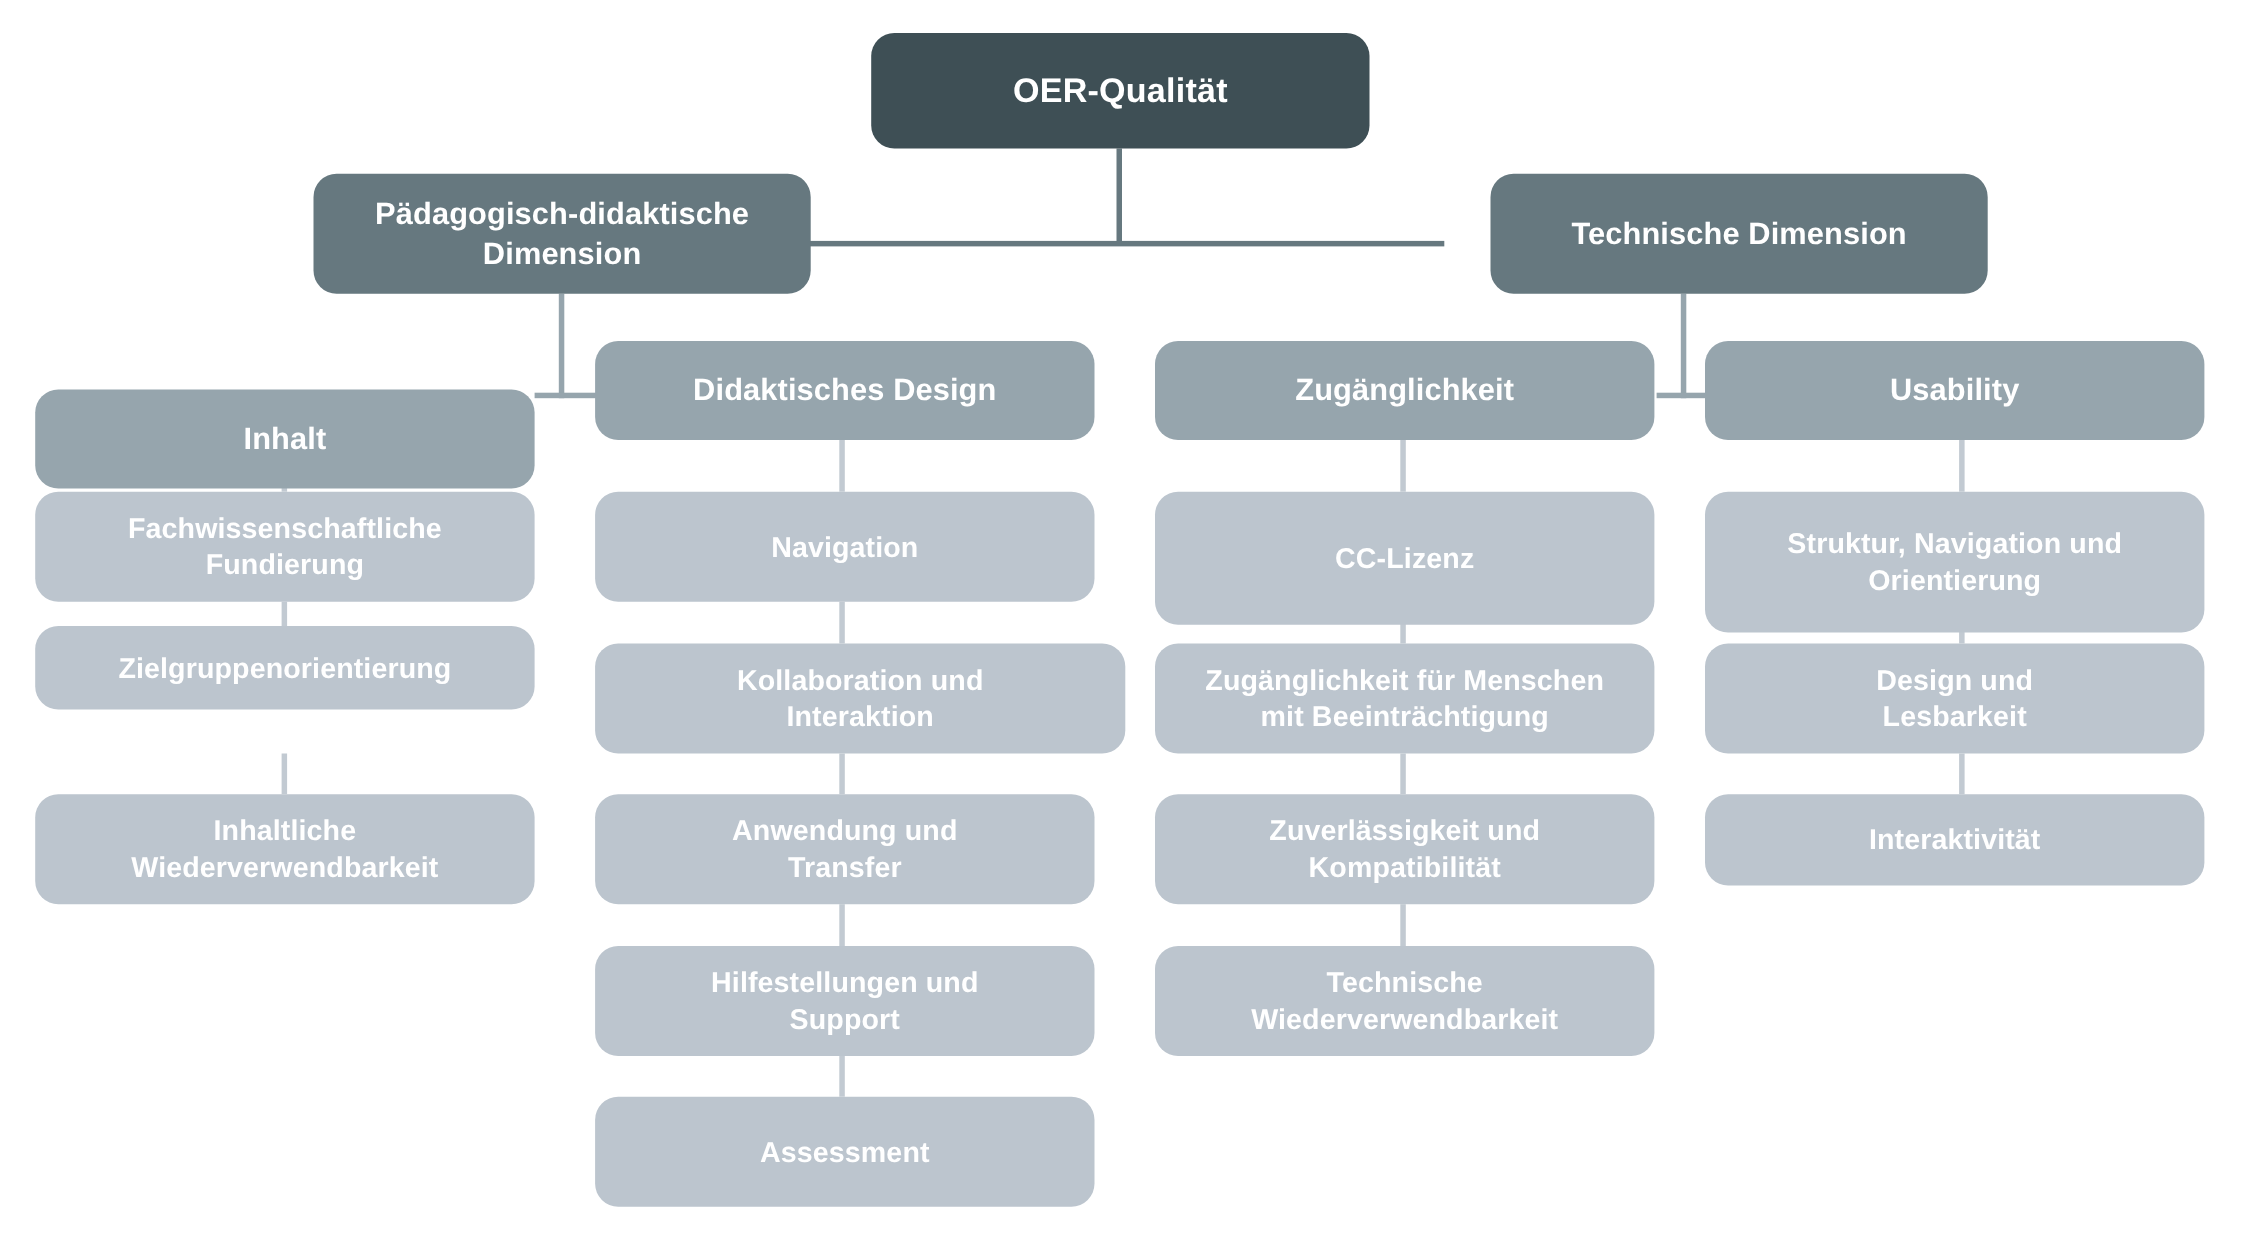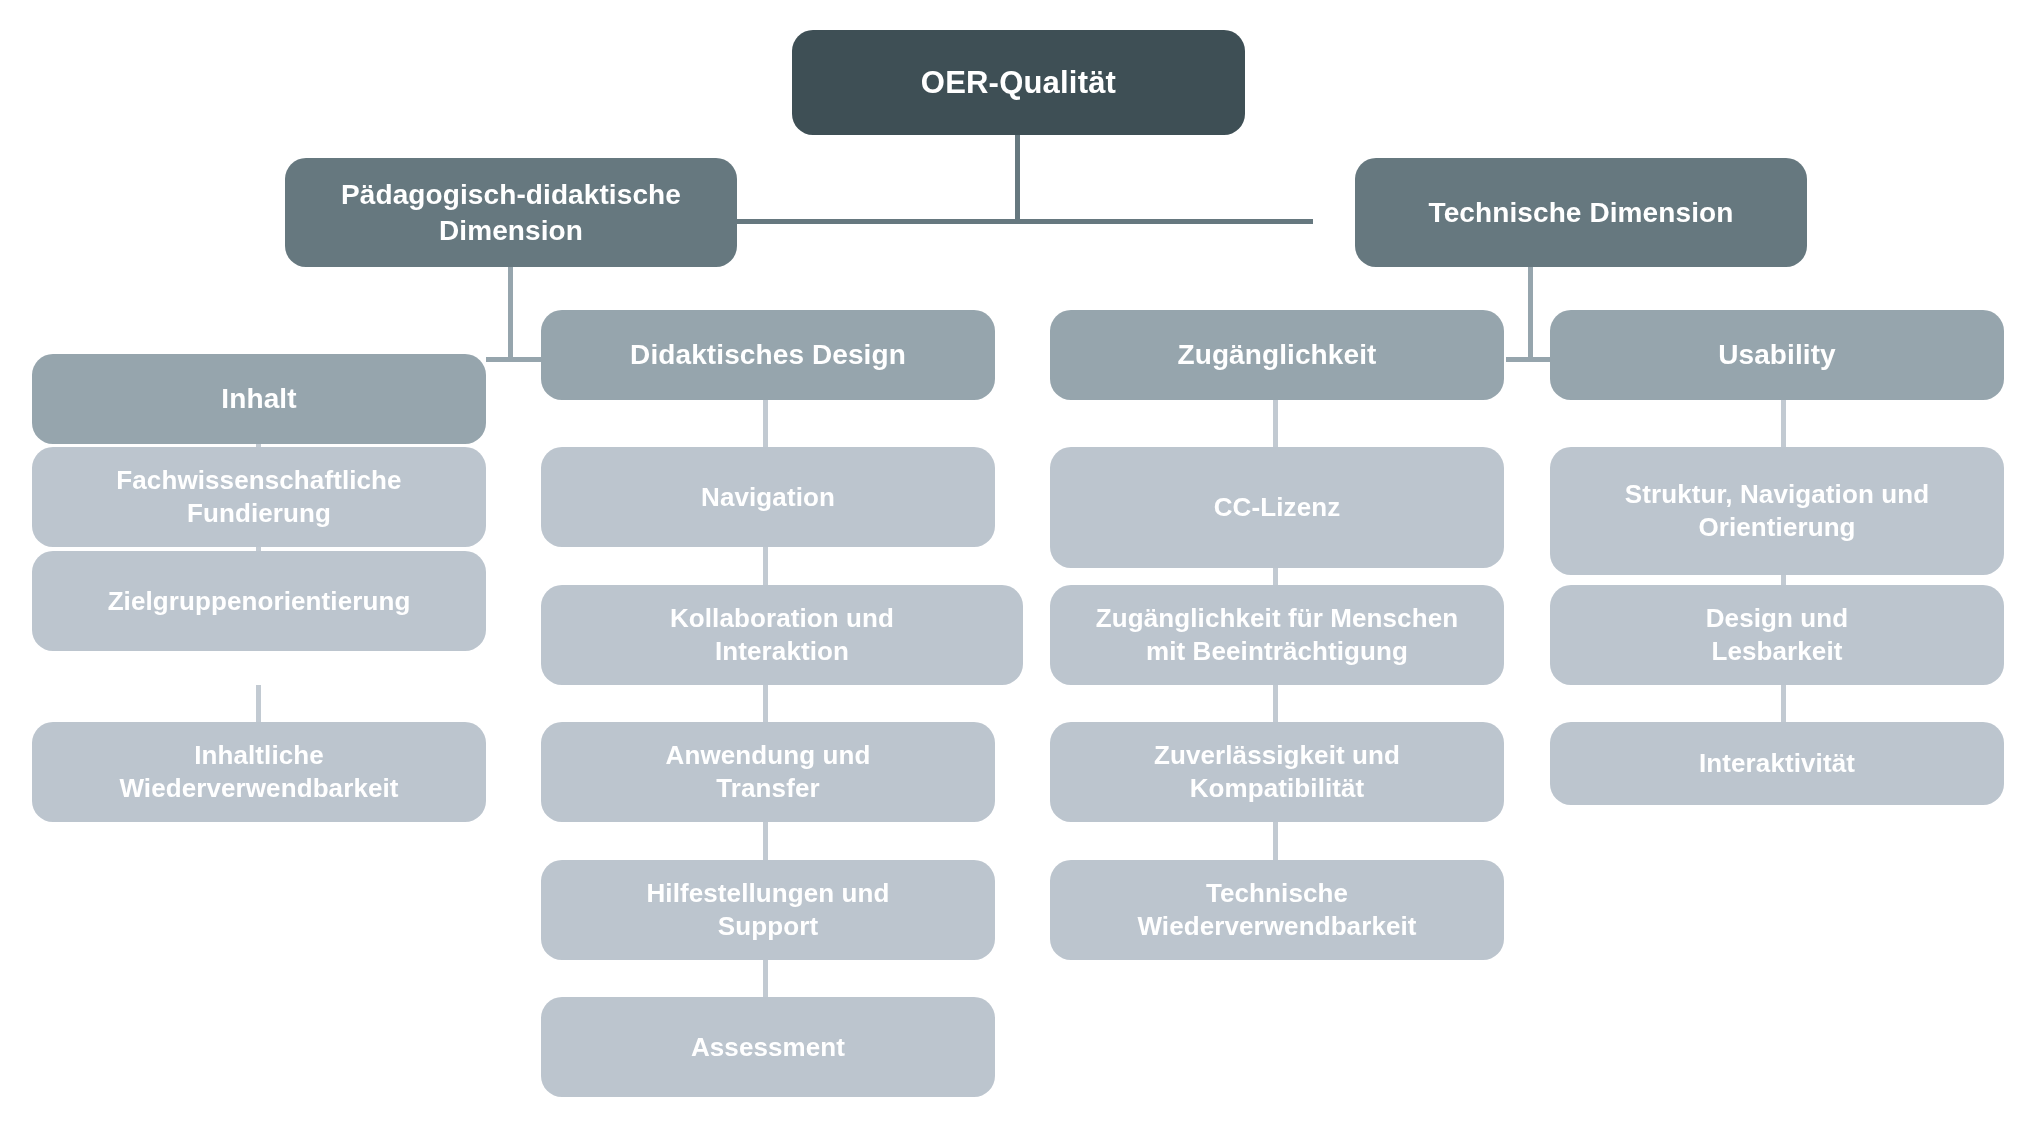--- a/index.html
+++ b/index.html
@@ -104,21 +104,21 @@
 Dimension</div>
   <div class="node lvl-dim" style="left:1311px; top:158px; width:452px; height:109px;margin-left:44px;">Technische Dimension</div>
 
   <div class="node lvl-cat" style="left:32px; top:310px; width:454px; height:90px;margin-top:44px;">Inhalt</div>
   <div class="node lvl-cat" style="left:541px; top:310px; width:454px; height:90px;">Didaktisches Design</div>
   <div class="node lvl-cat" style="left:1050px; top:310px; width:454px; height:90px;">Zugänglichkeit</div>
   <div class="node lvl-cat" style="left:1550px; top:310px; width:454px; height:90px;">Usability</div>
 
   <div class="node lvl-leaf" style="left:32px; top:447px; width:454px; height:100px;">Fachwissenschaftliche
 Fundierung</div>
-  <div class="node lvl-leaf" style="left:32px; top:551px; width:454px; height:100px;">Zielgruppenorientierung</div>
+  <div class="node lvl-leaf" style="left:32px; top:569px; width:454px; height:76px;">Zielgruppenorientierung</div>
   <div class="node lvl-leaf" style="left:32px; top:722px; width:454px; height:100px;">Inhaltliche
 Wiederverwendbarkeit</div>
 
   <div class="node lvl-leaf" style="left:541px; top:447px; width:454px; height:100px;">Navigation</div>
   <div class="node lvl-leaf" style="left:541px; top:585px; width:482px; height:100px;text-align:center;">Kollaboration und
 Interaktion</div>
   <div class="node lvl-leaf" style="left:541px; top:722px; width:454px; height:100px;">Anwendung und
 Transfer</div>
   <div class="node lvl-leaf" style="left:541px; top:860px; width:454px; height:100px;">Hilfestellungen und
 Support</div>

